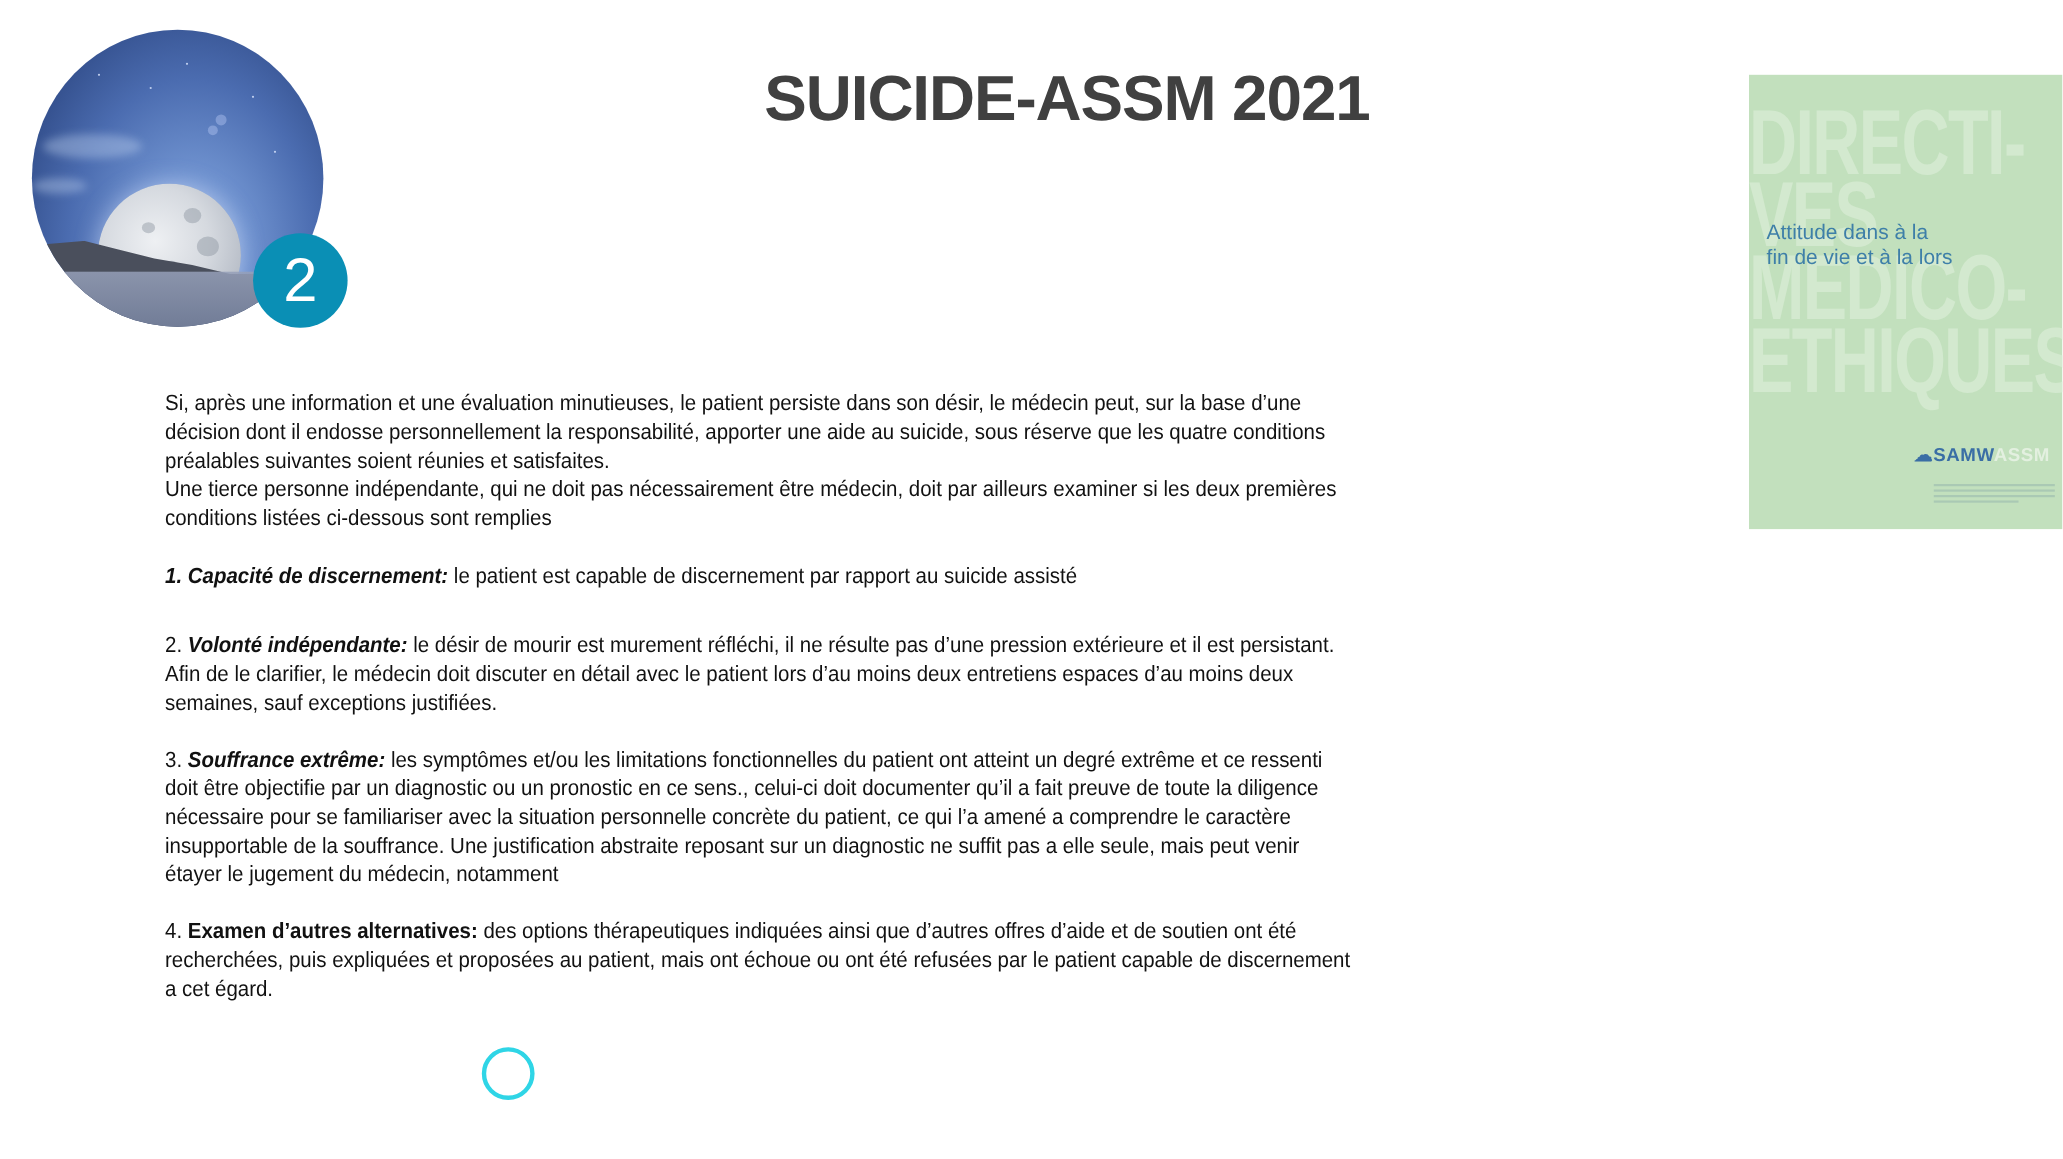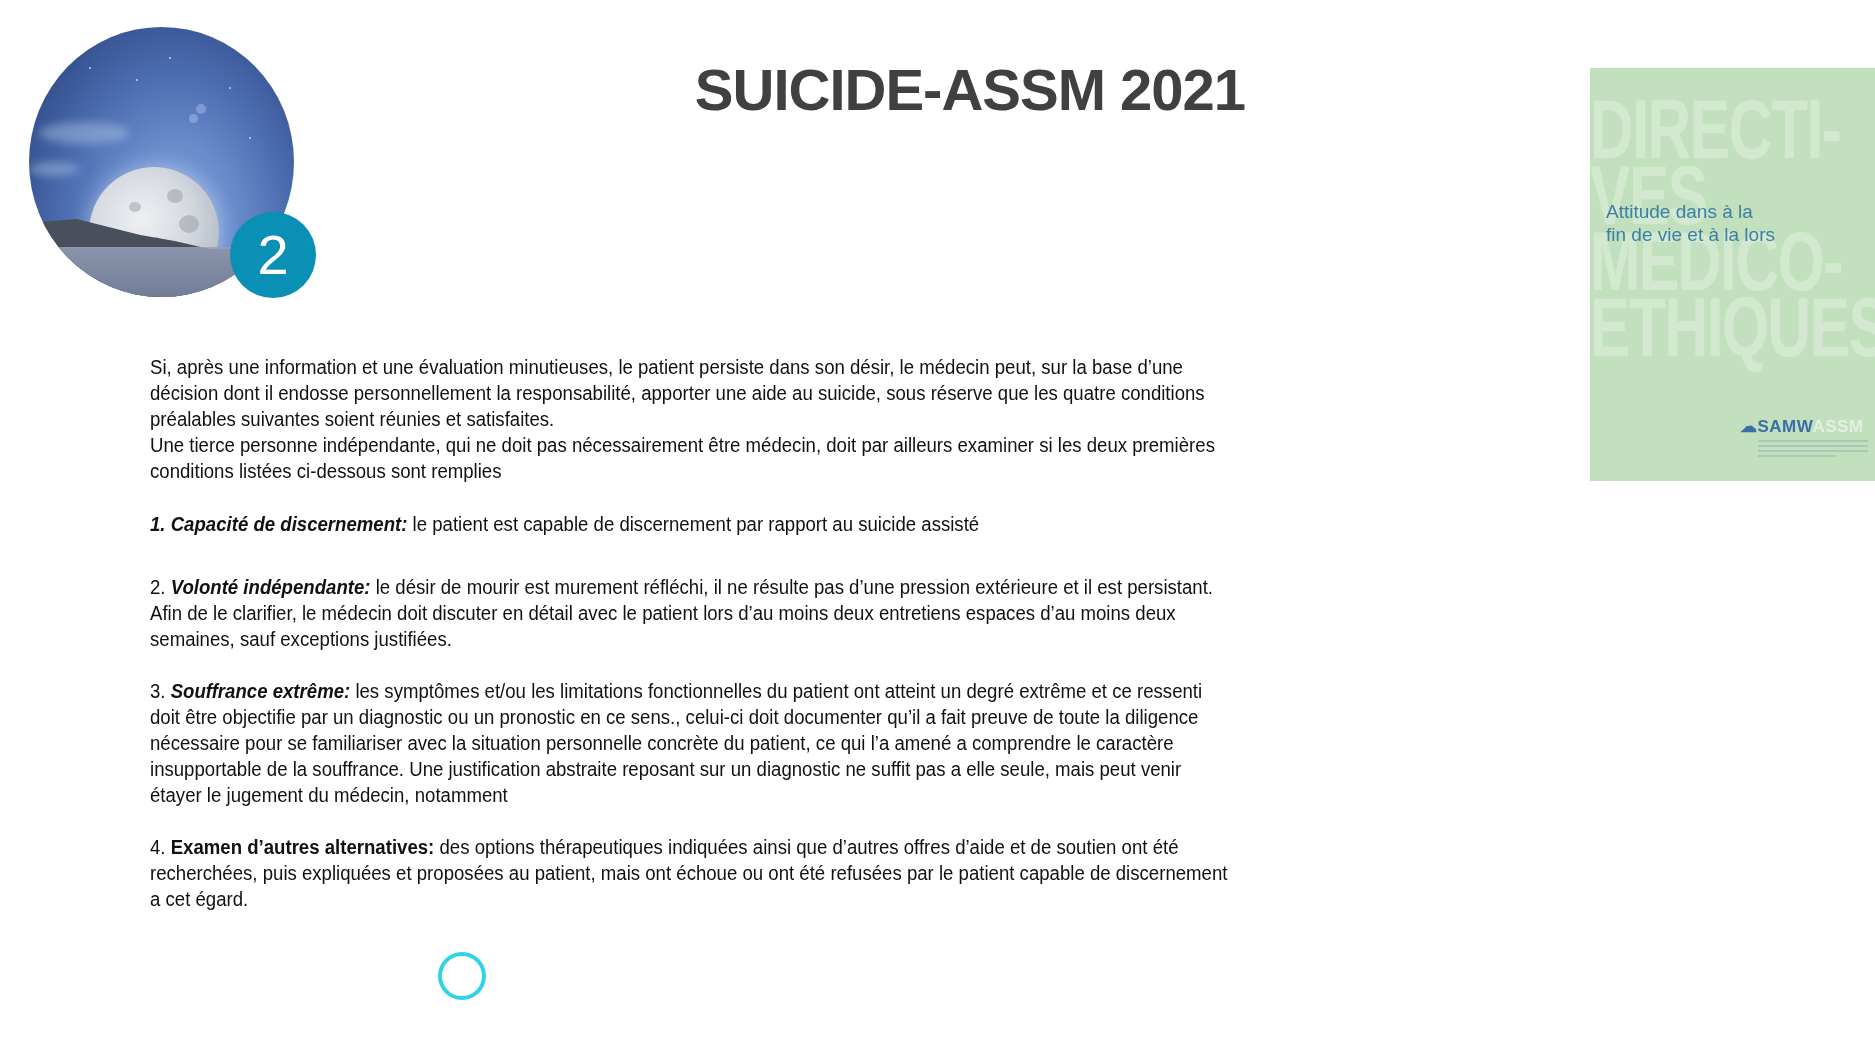--- a/index.html
+++ b/index.html
@@ -46,21 +46,21 @@
   }
   .cover .bigword {
     position: absolute; left: 0; font-family: "Liberation Sans", sans-serif; font-weight: bold;
     font-size: 84px; line-height: 66px; color: #d3e9cf; letter-spacing: -2px; transform: scaleX(.72); transform-origin: left top;
     white-space: nowrap;
   }
   .cover .subtitle {
     position: absolute; left: 16px; top: 132px; font-size: 19px; line-height: 23px; color: #3e7fa8;
   }
   .cover .logo {
-    position: absolute; left: 150px; top: 348px; font-size: 17px; font-weight: bold; color: #3a6ea5; letter-spacing: .5px;
+    position: absolute; left: 150px; top: 335px; font-size: 17px; font-weight: bold; color: #3a6ea5; letter-spacing: .5px;
   }
   .cover .logo .light { color: #e3f0e0; }
   .cover .logo-lines { position: absolute; left: 168px; top: 372px; width: 110px; }
   .cover .logo-lines div { height: 2px; background: #9fbfb0; margin-bottom: 3px; opacity: .7; }
 
   .body-text {
     position: absolute; left: 150px; top: 0; width: 1450px;
     font-size: 20px; color: #111111;
   }
   .line {

